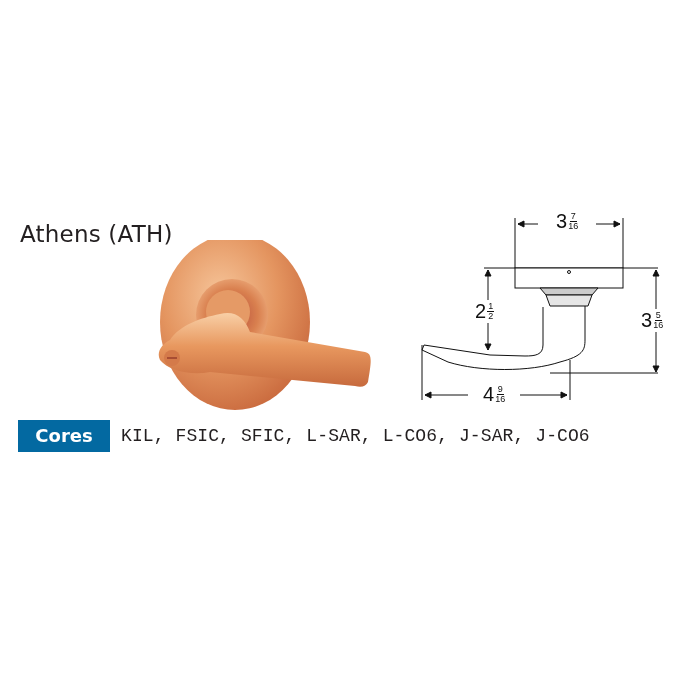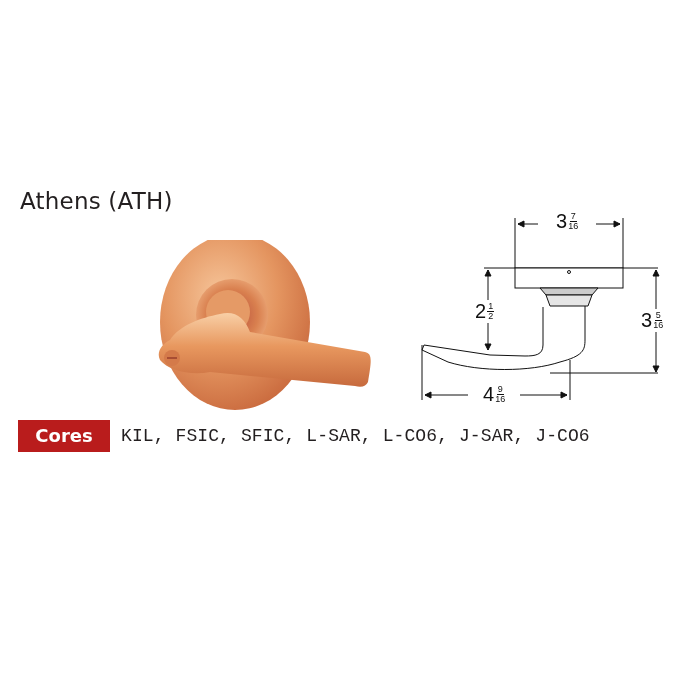--- a/index.html
+++ b/index.html
@@ -1,22 +1,22 @@
 <!DOCTYPE html>
 <html><head>
   <meta charset="utf-8">
   <style>
     html, body { margin: 0; padding: 0; background: #ffffff; }
     body { width: 700px; height: 700px; position: relative; overflow: hidden;
            font-family: "DejaVu Sans", "Liberation Sans", sans-serif; color: #231f20; }
-    .title { position: absolute; left: 20px; top: 188px; font-size: 23px; letter-spacing: 0.2px; color: #231f20; }
+    .title { position: absolute; left: 20px; top: 221px; font-size: 23px; letter-spacing: 0.2px; color: #231f20; }
     .photo { position: absolute; left: 150px; top: 240px; width: 240px; height: 180px; }
     .drawing { position: absolute; left: 400px; top: 200px; width: 280px; height: 210px; }
     .cores-row { position: absolute; left: 18px; top: 420px; height: 32px; display: flex; align-items: center; }
-    .cores-badge { background: #b91c1c; color: #ffffff; font-weight: bold; font-size: 18px;
+    .cores-badge { background: #0369a1; color: #ffffff; font-weight: bold; font-size: 18px;
                    height: 32px; line-height: 32px; padding: 0 14px; width: 64px; text-align: center; }
     .cores-list { margin-left: 11px; font-size: 18px; color: #231f20; letter-spacing: 0.1px; font-family: Liberation Mono, monospace; }
     .dim { position: absolute; font-family: "Liberation Sans", sans-serif; color: #111; display: flex; align-items: center; background: #fff; }
     .dim .whole { font-size: 20px; }
     .dim .frac { display: inline-flex; flex-direction: column; align-items: center; font-size: 9px; line-height: 9px; margin-left: 1px; }
     .dim .frac .num { border-bottom: 1px solid #111; padding: 0 1px; }
   </style>
 </head>
 <body>
 

